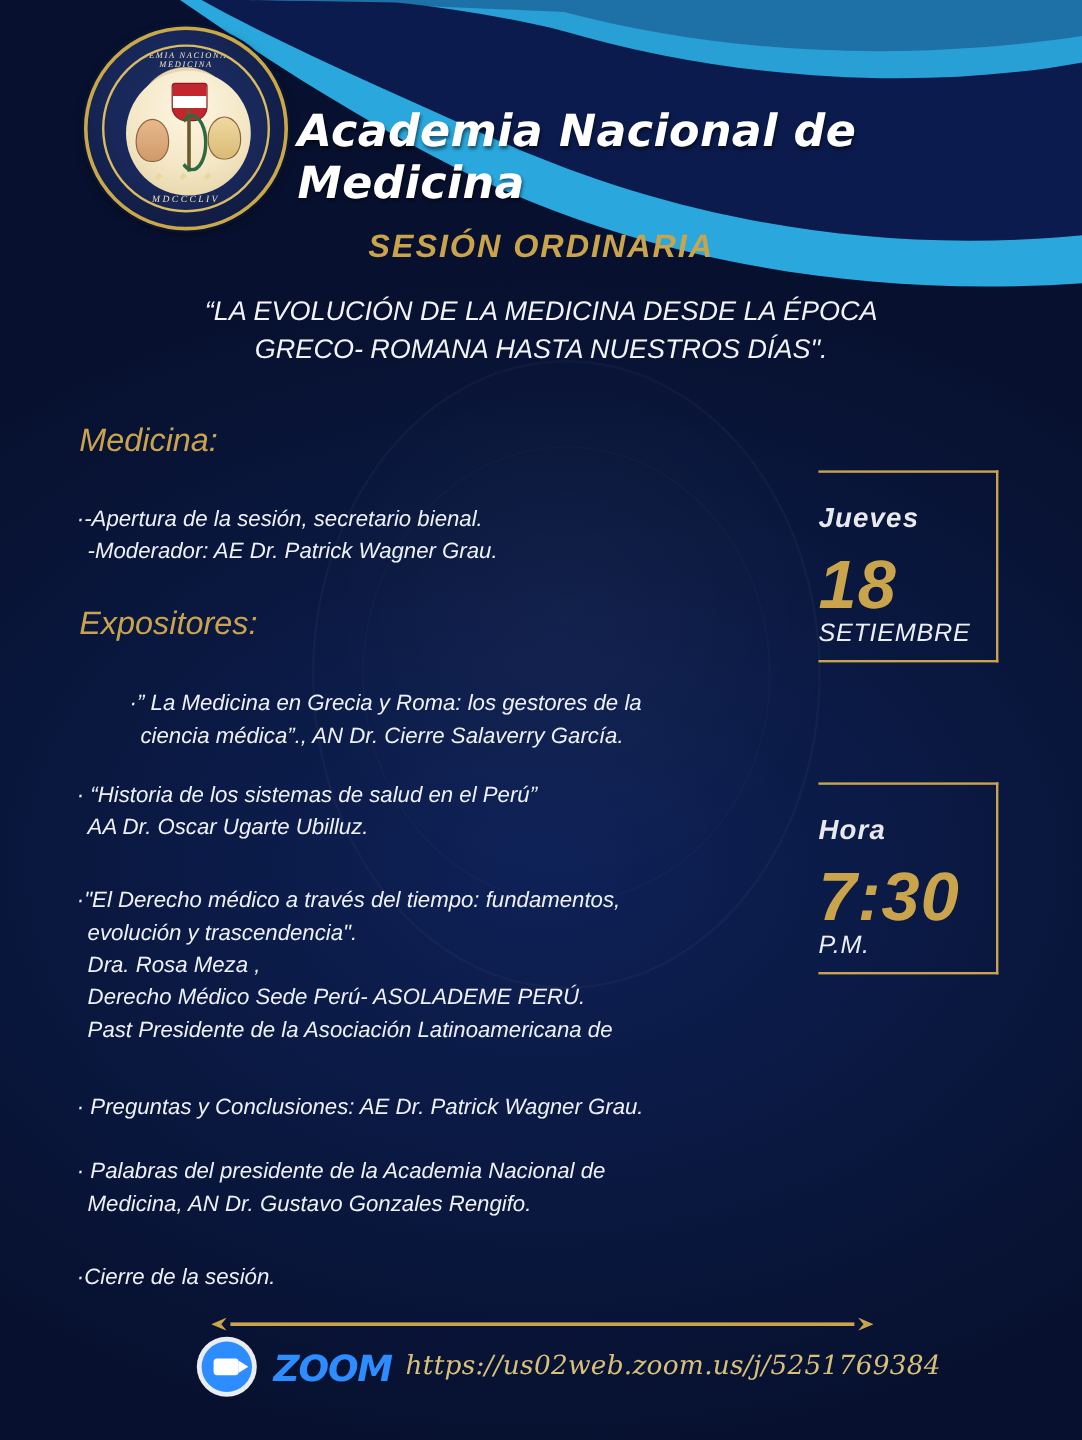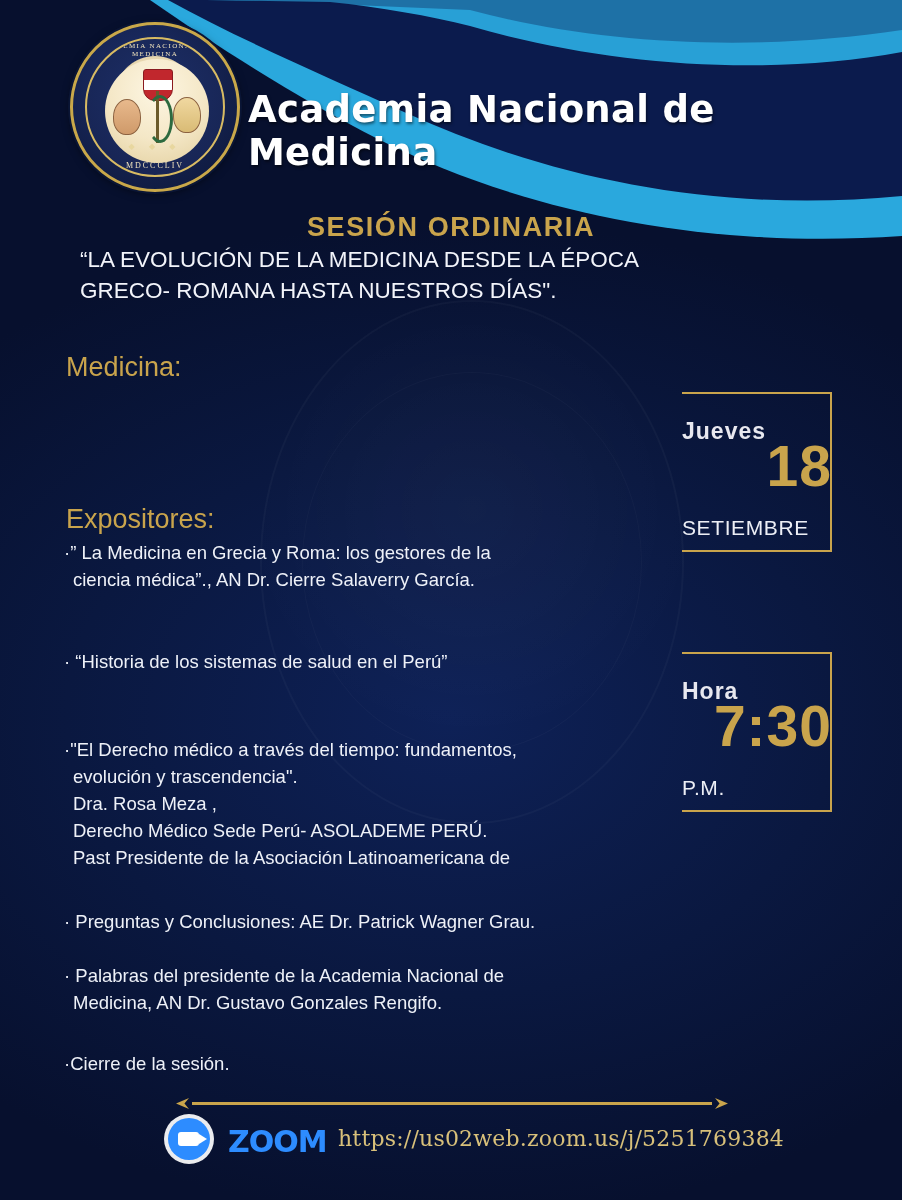--- a/index.html
+++ b/index.html
@@ -14,20 +14,21 @@
     font-family: "Liberation Sans", sans-serif;
     color: #ffffff;
   }
   #poster {
     position: relative;
     width: 902px;
     height: 1200px;
     background:
       radial-gradient(ellipse 700px 500px at 50% 60%, #0e2157 0%, #0a1840 55%, #07102e 100%);
     overflow: hidden;
+    font-style: italic;
   }
   
   .watermark {
     position: absolute;
     left: 260px;
     top: 300px;
     width: 420px;
     height: 520px;
     border-radius: 50%;
     border: 2px solid rgba(255,255,255,0.035);
@@ -152,28 +153,28 @@
 
   .session-type {
     position: absolute;
     top: 190px;
     left: 0; right: 0;
     text-align: center;
     color: #c9a44c;
     font-weight: bold;
     font-size: 27px;
     letter-spacing: 1.6px;
-    margin-top: 22px;
   }
 
   .lecture-title {
     position: absolute;
     top: 244px;
     left: 80px;
     width: 742px;
+    text-align: center;
     font-size: 22.5px;
     line-height: 31px;
     color: #f2f4fa;
   }
 
   .section-head {
     position: absolute;
     left: 66px;
     color: #c9a44c;
     font-size: 27px;
@@ -183,21 +184,21 @@
 
   .block {
     position: absolute;
     left: 64px;
     width: 620px;
     font-size: 18.5px;
     line-height: 27px;
     color: #eef1f8;
   }
   .b1 { top: 418px; }
-  .b2 { top: 539px; }
+  .b2 { top: 572px; margin-left: 44px; }
   .b3 { top: 648px; }
   .b4 { top: 736px; }
   .b5 { top: 908px; }
   .b6 { top: 962px; }
   .b7 { top: 1050px; }
 
   .indent { padding-left: 9px; display: block; }
 
   
   .infobox {
@@ -227,22 +228,22 @@
     text-align: left;
     top: 26px;
     font-size: 23px;
     font-weight: bold;
     color: #e8e8ef;
     letter-spacing: 1px;
   }
   .ib-big {
     position: absolute;
     left: 0; width: 150px;
-    text-align: right;
-    top: 41px;
+    text-align: left;
+    top: 63px;
     font-size: 57px;
     font-weight: bold;
     color: #c9a44c;
     letter-spacing: 1px;
   }
   .ib-sub {
     position: absolute;
     left: 0; width: 150px;
     text-align: left;
     top: 124px;
@@ -359,30 +360,35 @@
 
   <div class="session-type">SESIÓN ORDINARIA</div>
 
   <div class="lecture-title">
     <span>“LA EVOLUCIÓN DE LA MEDICINA DESDE LA ÉPOCA</span><br>
     <span>GRECO- ROMANA HASTA NUESTROS DÍAS".</span>
   </div>
 
   <div class="section-head programa">Medicina:</div>
 
+  <div class="block b1">
+    <span>·-Apertura de la sesión, secretario bienal.</span><br>
+    <span class="indent">-Moderador: AE Dr. Patrick Wagner Grau.</span>
+  </div>
 
   <div class="section-head expositores">Expositores:</div>
 
   <div class="block b2">
     <span>·” La Medicina en Grecia y Roma: los gestores de la</span>
     <span class="indent">ciencia médica”., AN Dr. Cierre Salaverry García.</span>
   </div>
 
   <div class="block b3">
     <span>· “Historia de los sistemas de salud en el Perú”</span>
+    <span class="indent">AA Dr. Oscar Ugarte Ubilluz.</span>
   </div>
 
   <div class="block b4">
     <span>·"El Derecho médico a través del tiempo: fundamentos,</span>
     <span class="indent">evolución y trascendencia".</span>
     <span class="indent">Dra. Rosa Meza ,</span>
     <span class="indent">Derecho Médico Sede Perú- ASOLADEME PERÚ.</span>
     <span class="indent">Past Presidente de la Asociación Latinoamericana de</span>
   </div>
 

